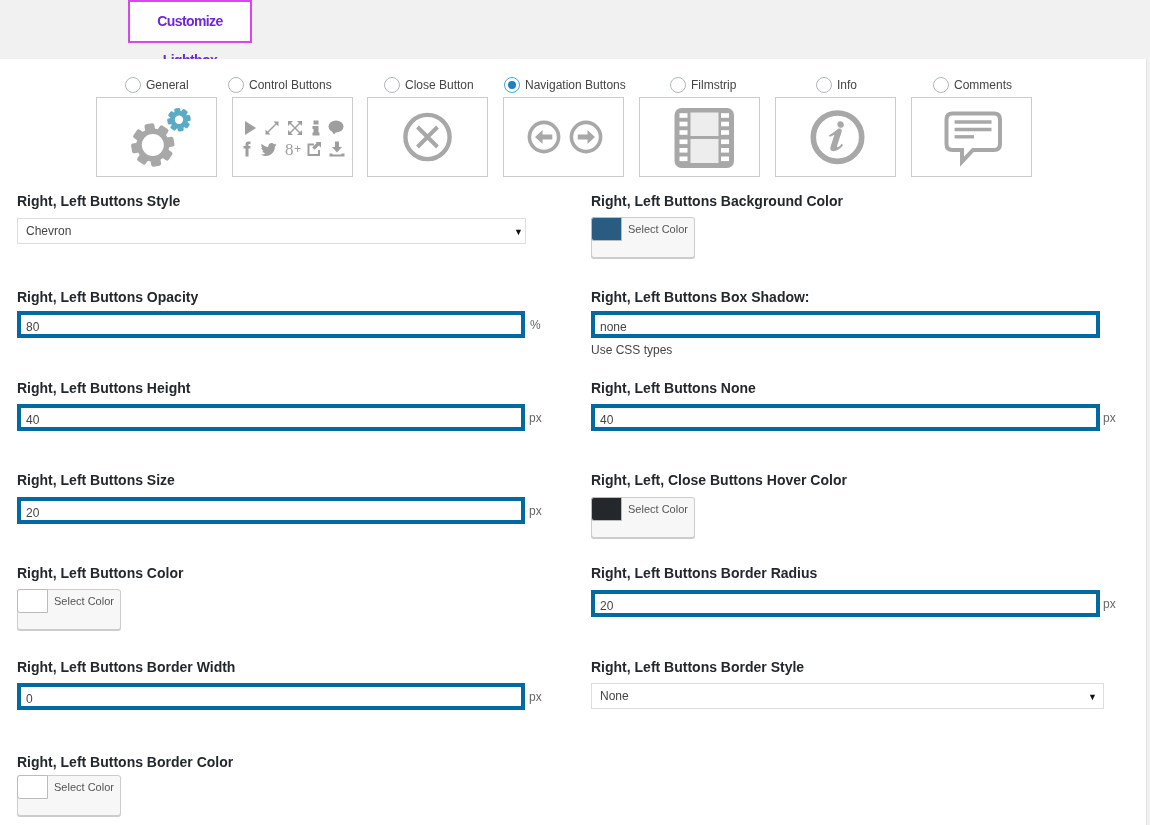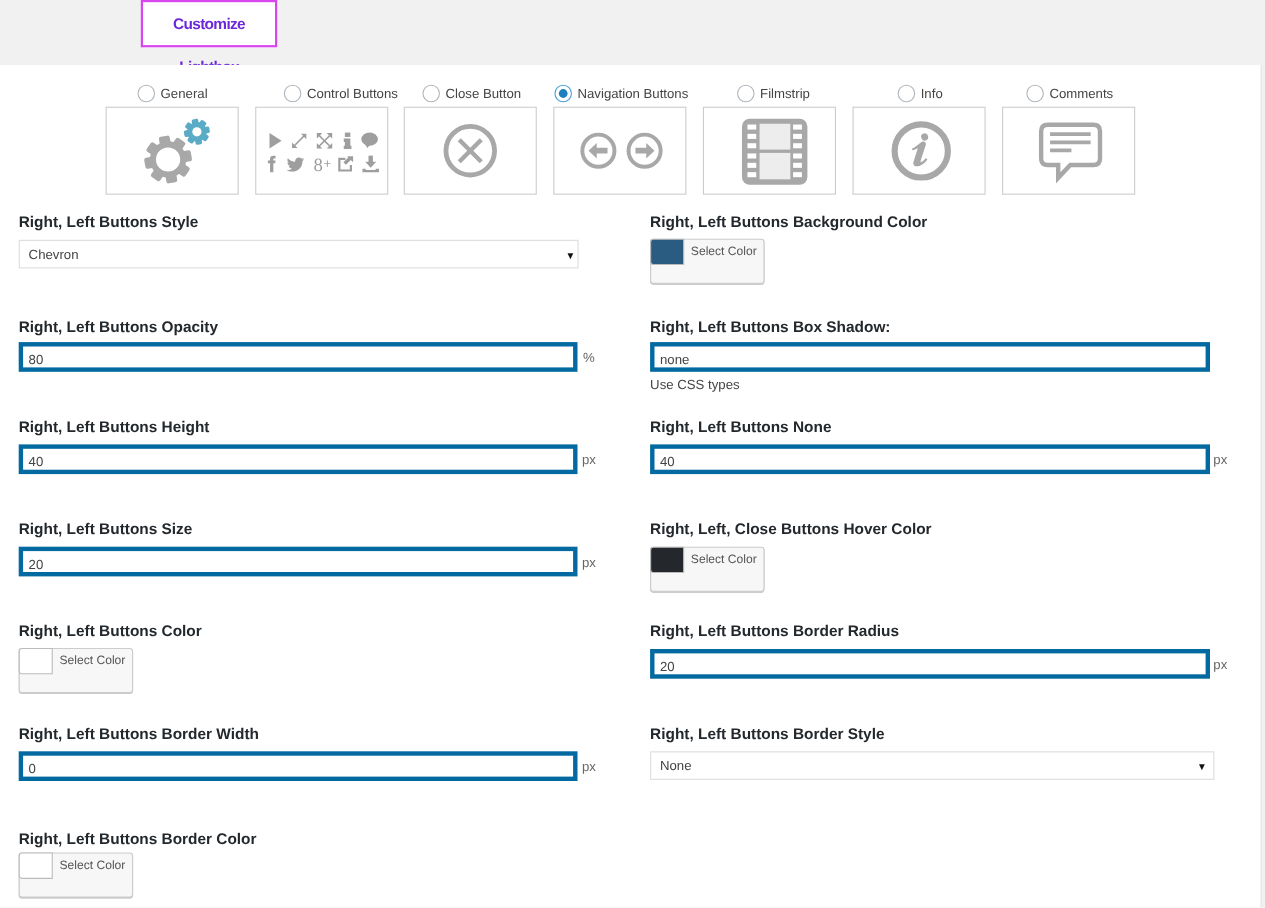--- a/index.html
+++ b/index.html
@@ -29,21 +29,21 @@
 .cpick .sw { position:absolute; left:-1px; top:-1px; width:31px; height:24px; border:1px solid #bbb; border-radius:3px 0 0 3px; box-sizing:border-box; }
 .cpick .ct { position:absolute; left:30px; right:0; top:0; bottom:0; font-size:11px; color:#555; text-align:center; line-height:22px; }
 </style>
 </head>
 <body>
 <div id="page">
   <div class="tab" id="tab2">Customize Lightbox</div>
   <div id="content"></div>
 
   <div class="radioitem" style="left:125px;"><span class="rc"></span>General</div>
-  <div class="radioitem" style="left:258px;text-align:right;"><span class="rc"></span>Control Buttons</div>
+  <div class="radioitem" style="left:228px;text-align:right;"><span class="rc"></span>Control Buttons</div>
   <div class="radioitem" style="left:384px;"><span class="rc"></span>Close Button</div>
   <div class="radioitem" style="left:504px;"><span class="rc on"></span>Navigation Buttons</div>
   <div class="radioitem" style="left:670px;"><span class="rc"></span>Filmstrip</div>
   <div class="radioitem" style="left:816px;"><span class="rc"></span>Info</div>
   <div class="radioitem" style="left:933px;"><span class="rc"></span>Comments</div>
 
   <div class="ibox" style="left:96px;" id="box-general">
     <svg width="119" height="78" viewBox="0 0 119 78">
       <g transform="translate(55.8,47)" fill="#a8a8a8">
         <g transform="rotate(-10)">

